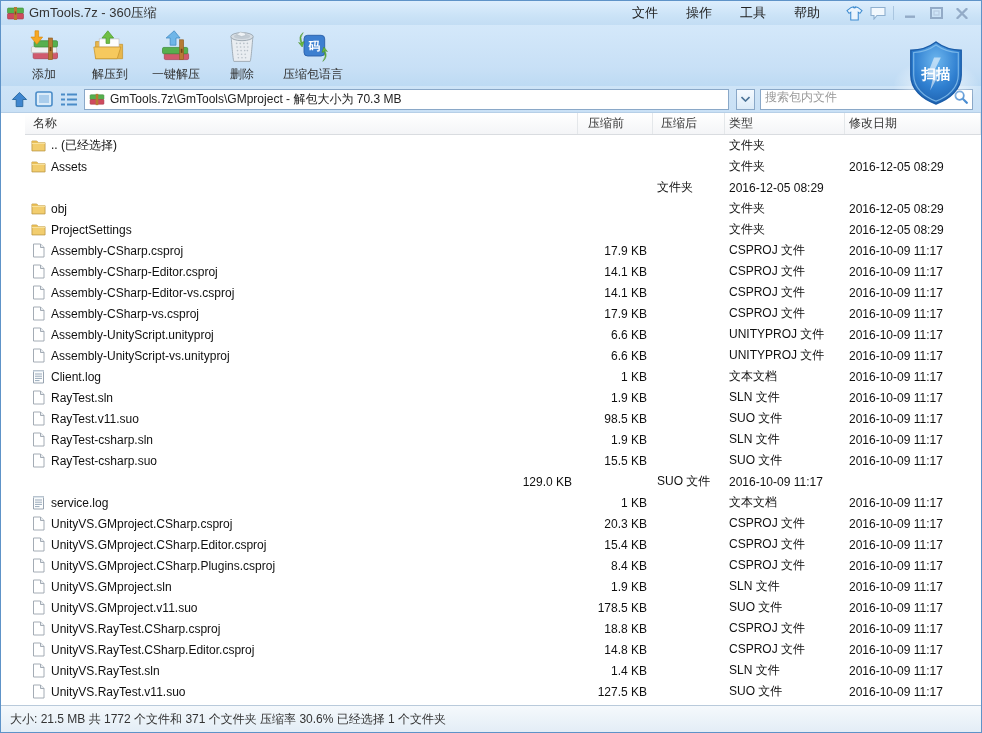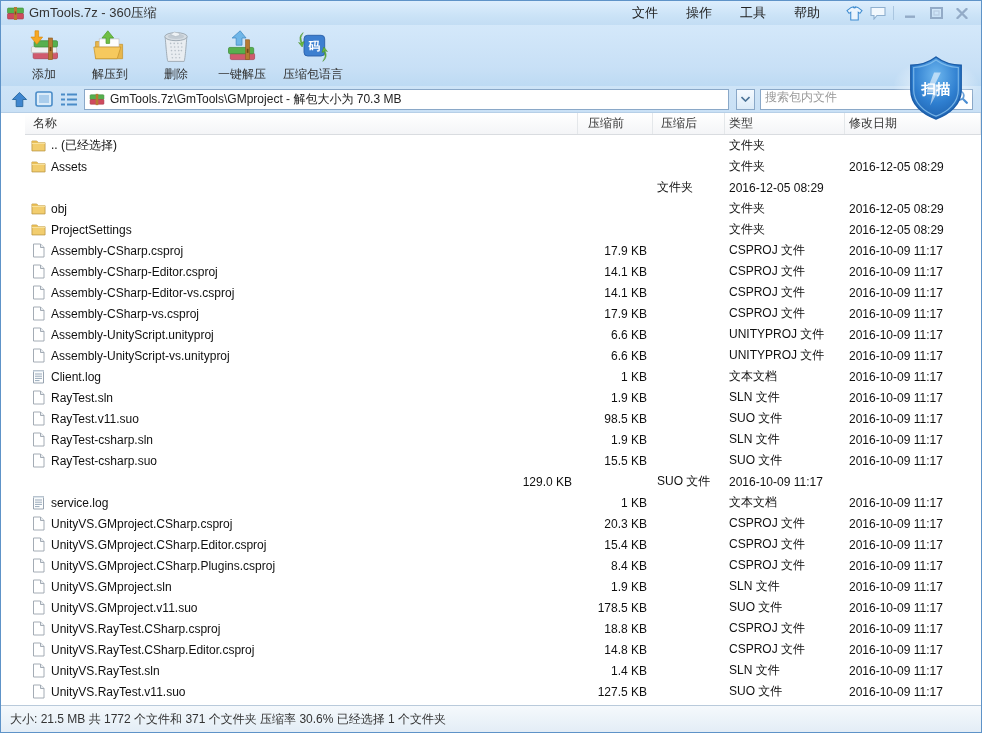--- a/index.html
+++ b/index.html
@@ -31,21 +31,21 @@
     background:linear-gradient(180deg,#d4e8fa 0%,#c8e0f6 70%,#bddaf3 100%);
     display:flex;align-items:center;padding-left:10px;
   }
   .tool-button{
     display:flex;flex-direction:column;align-items:center;justify-content:center;
     gap:1px;min-width:66px;padding:2px 8px;border-radius:3px;cursor:default;
   }
   .tool-button .t-icon{width:38px;height:36px;display:block;}
   .tool-label{font-size:12px;color:#333;white-space:nowrap;}
   .scan-button{
-    position:absolute;right:14px;top:30px;width:62px;height:66px;cursor:pointer;
+    position:absolute;right:14px;top:15px;width:62px;height:66px;cursor:pointer;
   }
   .scan-glow{
     position:absolute;right:2px;top:34px;width:86px;height:52px;border-radius:50%;
     background:radial-gradient(closest-side,rgba(255,255,255,.85),rgba(255,255,255,0));
   }
 
   
   .addressrow{
     height:27px;flex:0 0 27px;display:flex;align-items:center;gap:5px;
     background:linear-gradient(180deg,#cee4f7,#c9e0f5);
@@ -173,20 +173,31 @@
     </div>
 
     <div class="tool-button">
       <svg class="t-icon" viewBox="0 0 40 40">
         <path d="M4 14 h10 l2 3 h18 v16 H4 Z" fill="#e8b64c" stroke="#c3922e" stroke-width="0.8"></path>
         <rect x="8" y="11" width="22" height="9" fill="#fdfdfd" stroke="#bbb" stroke-width="0.7"></rect>
         <path d="M2 20 h30 l-4 13 H4 Z" fill="#f6c95e" stroke="#c3922e" stroke-width="0.8"></path>
         <path d="M20 2 v6 h4.5 l-6.5 8 -6.5 -8 H16 v-6 Z" transform="rotate(180 17.8 9)" fill="#6fbf45" stroke="#4d9a2b" stroke-width="0.8"></path>
       </svg>
       <span class="tool-label">解压到</span>
+    </div>
+
+    <div class="tool-button">
+      <svg class="t-icon" viewBox="0 0 40 40">
+        <rect x="7" y="27" width="27" height="7" rx="1.5" fill="#d05a6e" stroke="#a93f54" stroke-width="0.8"></rect>
+        <rect x="5" y="20.5" width="28" height="7" rx="1.5" fill="#56b04e" stroke="#3c8a36" stroke-width="0.8"></rect>
+        <rect x="24" y="12" width="4.5" height="22" fill="#b67a33" stroke="#8e5c22" stroke-width="0.7"></rect>
+        <rect x="25.3" y="22" width="1.9" height="4.5" fill="#6f4617"></rect>
+        <path d="M17 2 l6.5 8 H19 v8 h-6.5 v-8 H8 Z" transform="translate(1,0)" fill="#6fb6e8" stroke="#3e86bf" stroke-width="0.8"></path>
+      </svg>
+      <span class="tool-label">一键解压</span>
     </div>
 
     <div class="tool-button">
       <svg class="t-icon" viewBox="0 0 40 40">
         <path d="M8 9 C8 9 10 36 11 36 H29 C30 36 32 9 32 9 Z" fill="#e9edf1" stroke="#9aa6b0" stroke-width="1"></path>
         <ellipse cx="20" cy="8.5" rx="12.5" ry="4.5" fill="#d6dde3" stroke="#9aa6b0" stroke-width="1"></ellipse>
         <ellipse cx="20" cy="8.2" rx="9" ry="2.8" fill="#c2cbd3"></ellipse>
         <path d="M14 6.2 l4 -2.8 5 1 1.5 2.5 -5 1.5 Z" fill="#eef2f5" stroke="#aab4bd" stroke-width="0.6"></path>
         <g fill="#b7c0c8">
           <circle cx="14" cy="16" r="0.9"></circle>
@@ -207,31 +218,20 @@
           <circle cx="16" cy="32" r="0.9"></circle>
             <circle cx="20" cy="32" r="0.9"></circle>
             <circle cx="24" cy="32" r="0.9"></circle>
         </g>
       </svg>
       <span class="tool-label">删除</span>
     </div>
 
     <div class="tool-button">
       <svg class="t-icon" viewBox="0 0 40 40">
-        <rect x="7" y="27" width="27" height="7" rx="1.5" fill="#d05a6e" stroke="#a93f54" stroke-width="0.8"></rect>
-        <rect x="5" y="20.5" width="28" height="7" rx="1.5" fill="#56b04e" stroke="#3c8a36" stroke-width="0.8"></rect>
-        <rect x="24" y="12" width="4.5" height="22" fill="#b67a33" stroke="#8e5c22" stroke-width="0.7"></rect>
-        <rect x="25.3" y="22" width="1.9" height="4.5" fill="#6f4617"></rect>
-        <path d="M17 2 l6.5 8 H19 v8 h-6.5 v-8 H8 Z" transform="translate(1,0)" fill="#6fb6e8" stroke="#3e86bf" stroke-width="0.8"></path>
-      </svg>
-      <span class="tool-label">一键解压</span>
-    </div>
-
-    <div class="tool-button">
-      <svg class="t-icon" viewBox="0 0 40 40">
         <rect x="10" y="7" width="23" height="23" rx="4" fill="#3d7fd0" stroke="#2a5fa8" stroke-width="1"></rect>
         <text x="21.5" y="23.5" font-size="13" font-weight="bold" fill="#ffffff" text-anchor="middle" font-family="sans-serif">码</text>
         <path d="M9 4 q-6 5 -2 12 l-3 -1 4 5 2 -6 -2.5 1 q-2.5 -6 1.5 -11 Z" fill="#6abf3e" stroke="#478c26" stroke-width="0.6"></path>
         <path d="M31 36 q6 -5 2 -12 l3 1 -4 -5 -2 6 2.5 -1 q2.5 6 -1.5 11 Z" fill="#6abf3e" stroke="#478c26" stroke-width="0.6"></path>
       </svg>
       <span class="tool-label">压缩包语言</span>
     </div>
 
     <div class="scan-glow"></div>
     <div class="scan-button">

